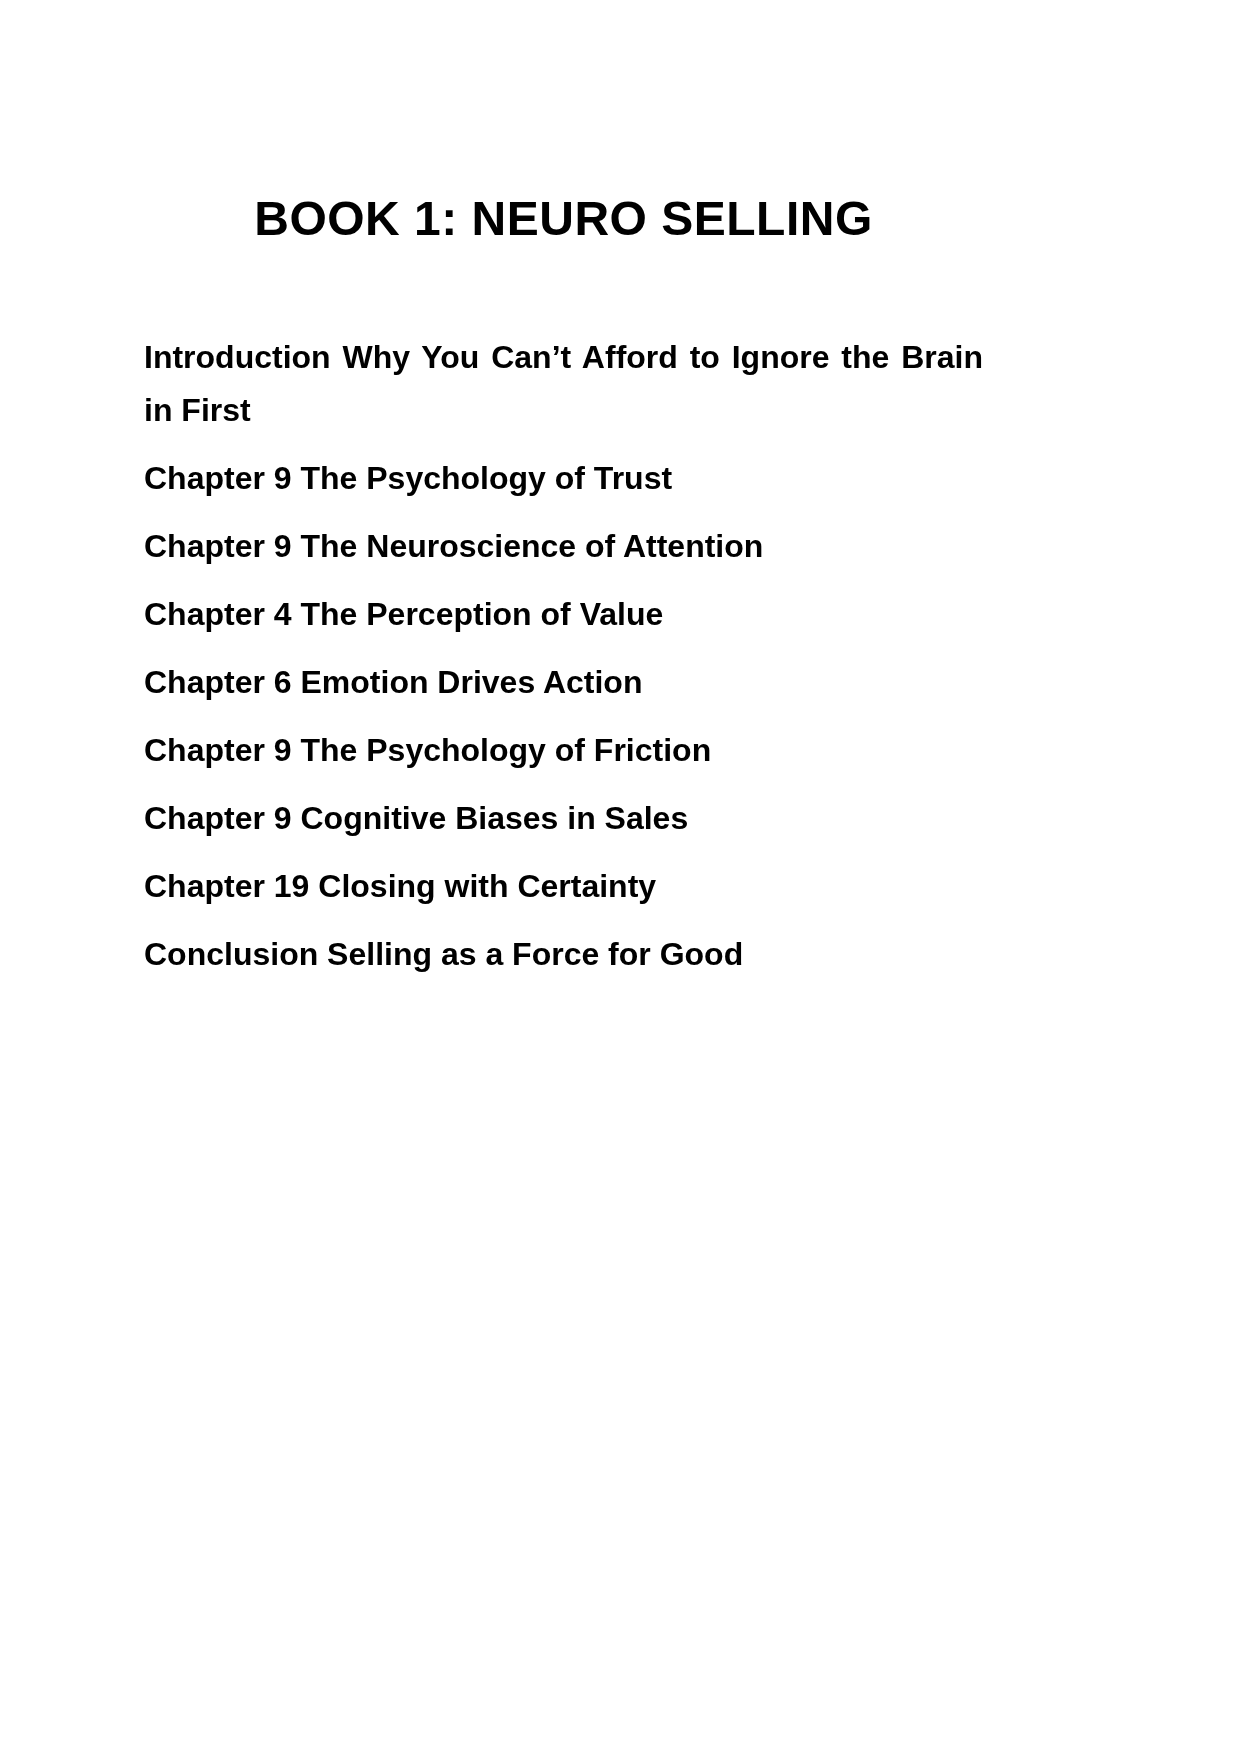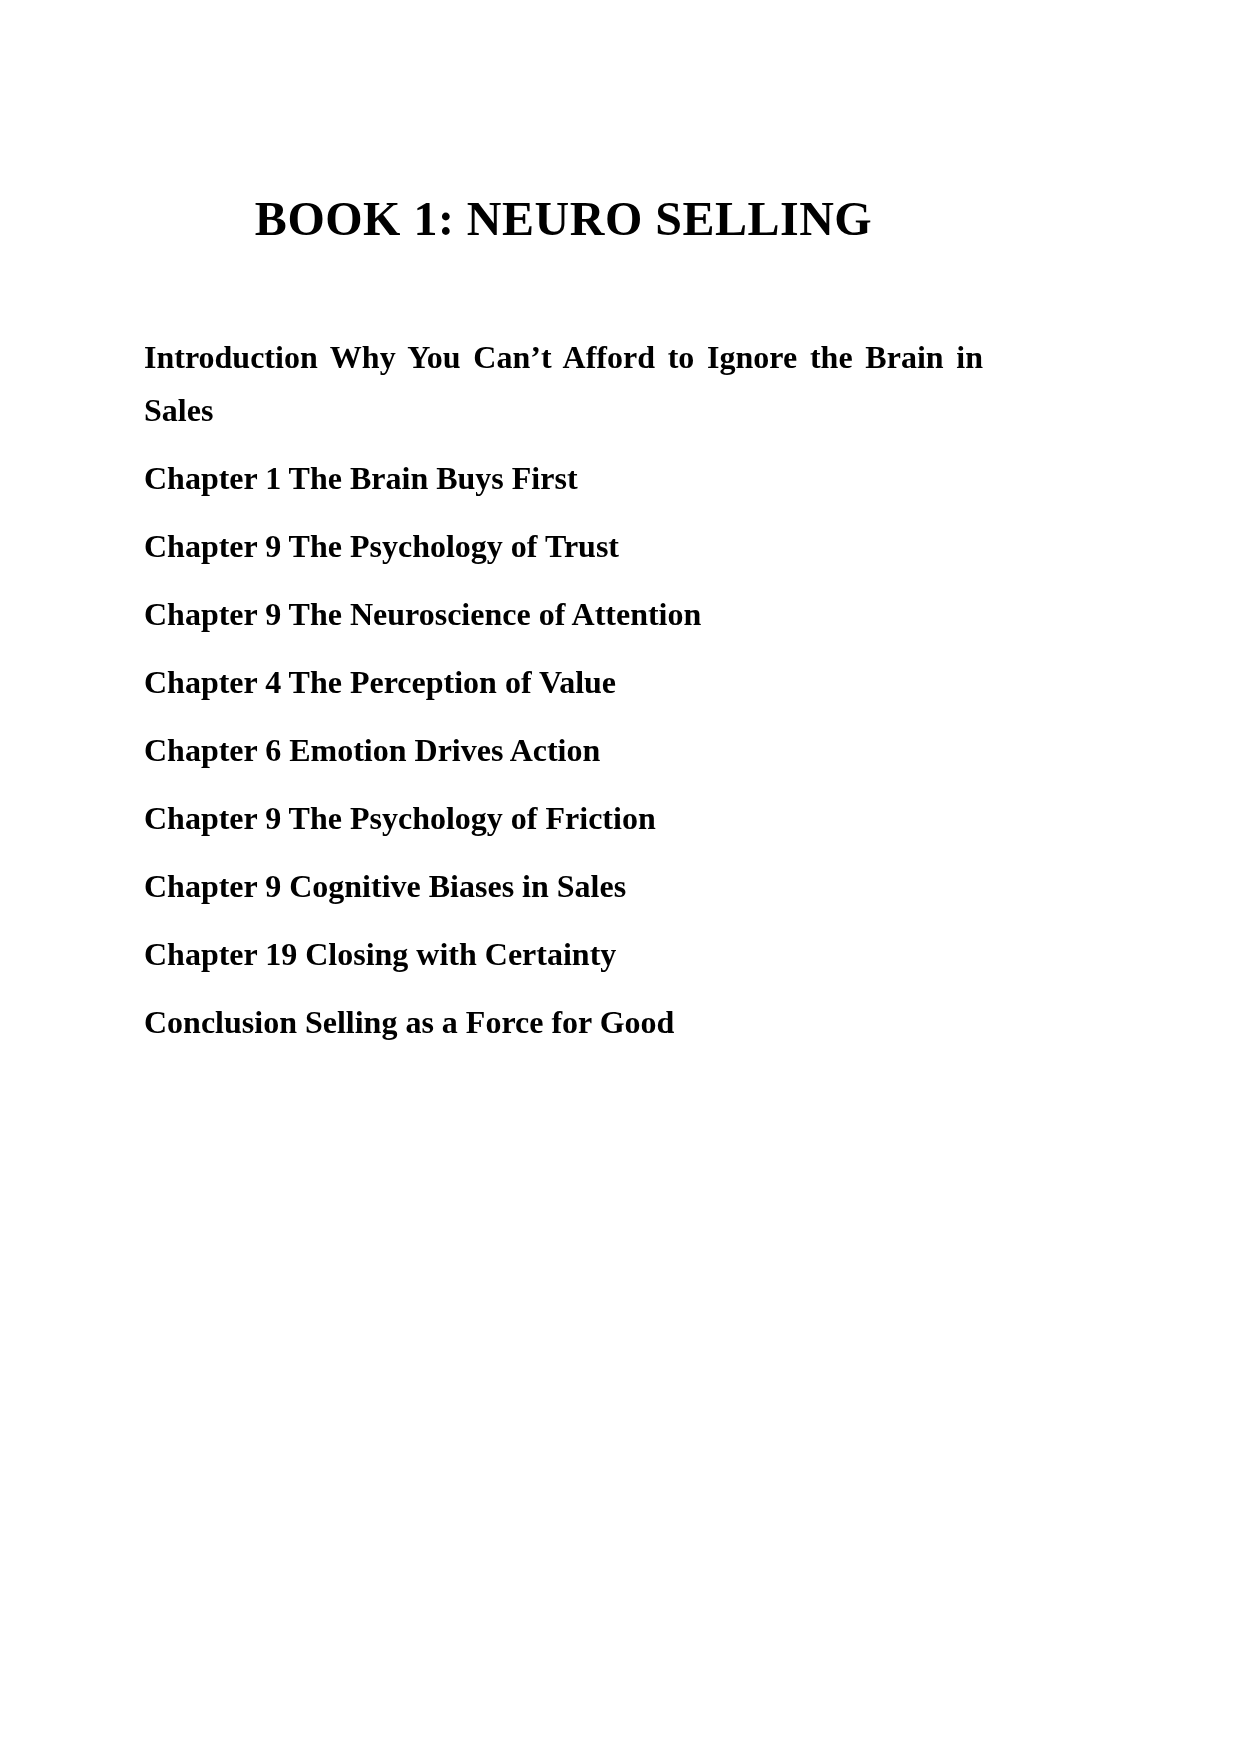--- a/index.html
+++ b/index.html
@@ -4,21 +4,21 @@
 <title>Document</title>
 <style>
   html, body { margin: 0; padding: 0; background: #ffffff; }
   .page {
     position: relative;
     width: 1237px;
     height: 1755px;
     background: #ffffff;
     box-sizing: border-box;
     padding: 190px 254px 0 144px;
-    font-family: Liberation Serif, serif;
+    font-family: Liberation Sans, sans-serif;
     font-weight: bold;
     color: #000000;
     overflow: hidden;
   }
   .page-title {
     font-size: 48px;
     line-height: 1.2;
     font-weight: bold;
     text-align: center;
     margin: 0;
@@ -38,22 +38,21 @@
   }
 </style>
 </head>
 <body>
 
 <div class="page">
 
   <h1 class="page-title">BOOK 1: NEURO SELLING</h1>
 
   <div class="toc">
-    <p class="toc-entry justified">Introduction Why You Can’t Afford to Ignore the Brain in Sales</p>
-    <p class="toc-entry">Chapter 1 The Brain Buys First</p>
+    <p class="toc-entry justified">Introduction Why You Can’t Afford to Ignore the Brain in First</p>
     <p class="toc-entry">Chapter 9 The Psychology of Trust</p>
     <p class="toc-entry">Chapter 9 The Neuroscience of Attention</p>
     <p class="toc-entry">Chapter 4 The Perception of Value</p>
     <p class="toc-entry">Chapter 6 Emotion Drives Action</p>
     <p class="toc-entry">Chapter 9 The Psychology of Friction</p>
     <p class="toc-entry">Chapter 9 Cognitive Biases in Sales</p>
     <p class="toc-entry">Chapter 19 Closing with Certainty</p>
     <p class="toc-entry">Conclusion Selling as a Force for Good</p>
   </div>
 

